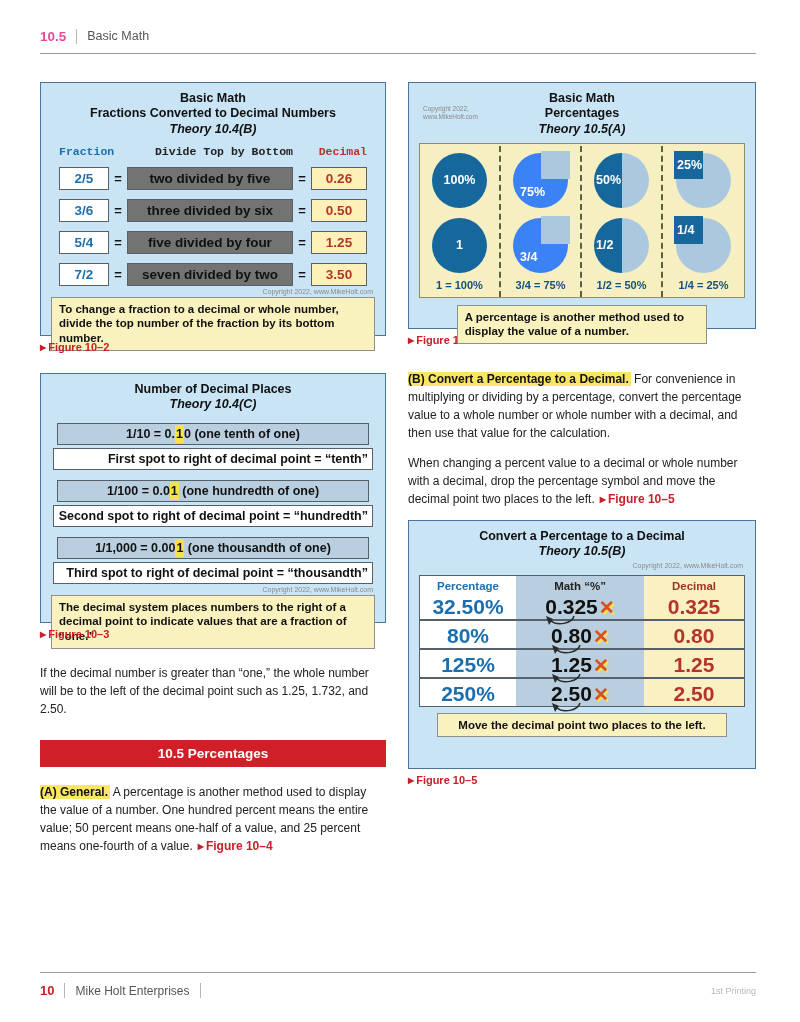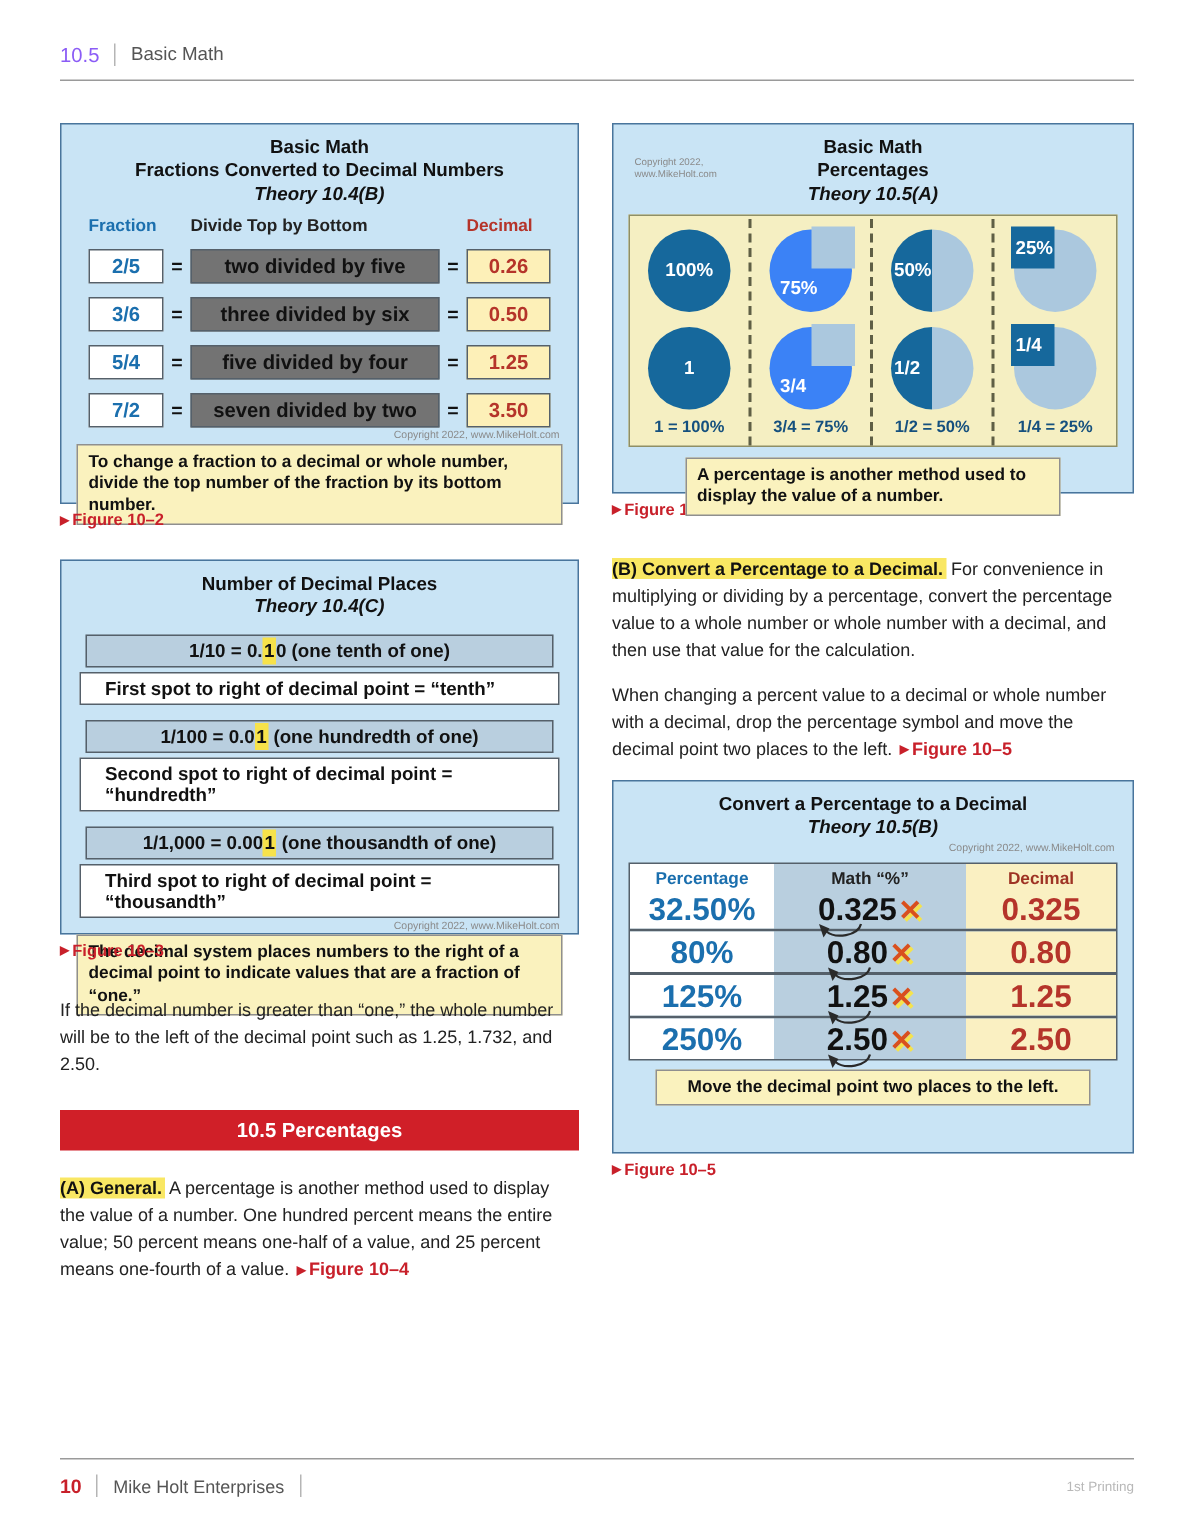--- a/index.html
+++ b/index.html
@@ -3,21 +3,21 @@
 <meta charset="utf-8">
 <style>
   html,body{margin:0;padding:0;background:#e8e8e8;}
   .page{
     width:800px;height:1022px;position:relative;background:#ffffff;
     box-sizing:border-box;padding:26px 44px 0 40px;overflow:hidden;
     font-family:"Liberation Sans", sans-serif;color:#222;
   }
   
   .pg-header{display:flex;align-items:center;gap:10px;height:20px;}
-  .sec-num{color:#8b5cf6;font-weight:normal;font-size:13.5px;}
+  .sec-num{color:#ec4899;font-weight:bold;font-size:13.5px;}
   .vbar{width:1px;height:15px;background:#b5b5b5;display:inline-block;}
   .pg-header .htitle{color:#555;font-size:12.5px;}
   .hrule{border-top:1px solid #9a9a9a;margin-top:7px;}
   .pg-footer{position:absolute;left:40px;right:44px;bottom:24px;}
   .pg-footer .frow{display:flex;align-items:center;gap:10px;border-top:1px solid #9a9a9a;padding-top:10px;}
   .pg-footer .pgnum{color:#c8202a;font-weight:bold;font-size:13px;}
   .pg-footer .pub{color:#555;font-size:12px;}
   .pg-footer .book{color:#555;font-size:12px;font-style:italic;}
   .pg-footer .printing{margin-left:auto;color:#b8b8b8;font-size:9px;}
   
@@ -28,21 +28,21 @@
   .figtitle{text-align:center;font-weight:bold;font-size:12.5px;line-height:1.22;color:#111;}
   .figtitle .it{font-style:italic;}
   .copyr{font-size:7px;color:#8a8a8a;text-align:right;margin:2px 2px 2px 0;}
   .notebox{background:#faf2be;border:1px solid #8f8f8f;padding:4px 7px;font-weight:bold;
            font-size:11.5px;line-height:1.28;color:#111;margin-top:auto;}
   .figcap{margin:5px 0 0 0;font-size:11px;font-weight:bold;color:#c8202a;height:22px;}
   .arr{font-size:8px;vertical-align:1px;margin-right:2px;}
   
   .f2grid{display:grid;grid-template-columns:50px 18px 1fr 18px 56px;align-items:center;
           column-gap:0;padding:0 8px;margin-top:9px;}
-  .f2head{margin-top:8px;font-size:11.5px;font-weight:bold;text-align:left;}
+  .f2head{margin-top:8px;font-size:11.5px;font-weight:bold;text-align:right;font-family:Liberation Mono, monospace;}
   .f2head .blue{color:#1b6fae;}
   .f2head .red{color:#b5342a;}
   .fracbox{background:#fff;border:1px solid #55606a;color:#1b6fae;font-weight:bold;font-size:13.5px;
            text-align:center;padding:3px 0;}
   .eq{font-weight:bold;font-size:13px;text-align:center;color:#111;}
   .midbox{background:#737373;border:1px solid #55606a;font-weight:bold;font-size:13.5px;color:#111;
           text-align:center;padding:3px 2px;}
   .decbox{background:#fdf0b8;border:1px solid #55606a;color:#b5342a;font-weight:bold;font-size:13.5px;
           text-align:center;padding:3px 0;}
   
@@ -62,22 +62,22 @@
   .pie-label{position:absolute;color:#fff;font-weight:bold;font-size:12.5px;z-index:2;}
   .pie.v100 .pie-label{inset:0;display:flex;align-items:center;justify-content:center;}
   .pie.v75 .pie-label{left:7px;bottom:9px;}
   .pie.v50 .pie-label{left:2px;top:50%;transform:translateY(-50%);}
   .pie.v25 .pie-label{left:1px;top:5px;}
   .pie-caption{color:#15507e;font-weight:bold;font-size:11px;text-align:center;margin:1px 0 4px 0;white-space:nowrap;}
   .fig4 .notebox{margin:7px auto 2px auto;width:72%;}
   
   .eqbar{background:#b9cfdf;border:1px solid #55606a;margin:10px 6px 0 6px;text-align:center;
          font-weight:bold;font-size:12.5px;color:#111;padding:3px 0;}
-  .descbar{background:#fff;border:1px solid #55606a;margin:3px 2px 0 2px;text-align:left;
-           font-weight:bold;font-size:12.5px;color:#111;padding:3px 16px;}
+  .descbar{background:#fff;border:1px solid #55606a;margin:3px 2px 0 2px;text-align:right;
+           font-weight:bold;font-size:12.5px;color:#111;padding:3px 4px;}
   .hl-digit{background:#f7e24a;padding:2px 1px;}
   
   .f5table{border:1px solid #55606a;margin-top:4px;}
   .f5block{display:grid;grid-template-columns:96px 128px 1fr;}
   .f5block + .f5block{border-top:2px solid #55606a;}
   .c1{background:#fff;text-align:center;}
   .c2{background:#b9cfdf;text-align:center;position:relative;}
   .c3{background:#faf0c2;text-align:center;}
   .f5hdr{font-size:11.5px;font-weight:bold;padding-top:4px;}
   .f5hdr.blue{color:#1b6fae;}

